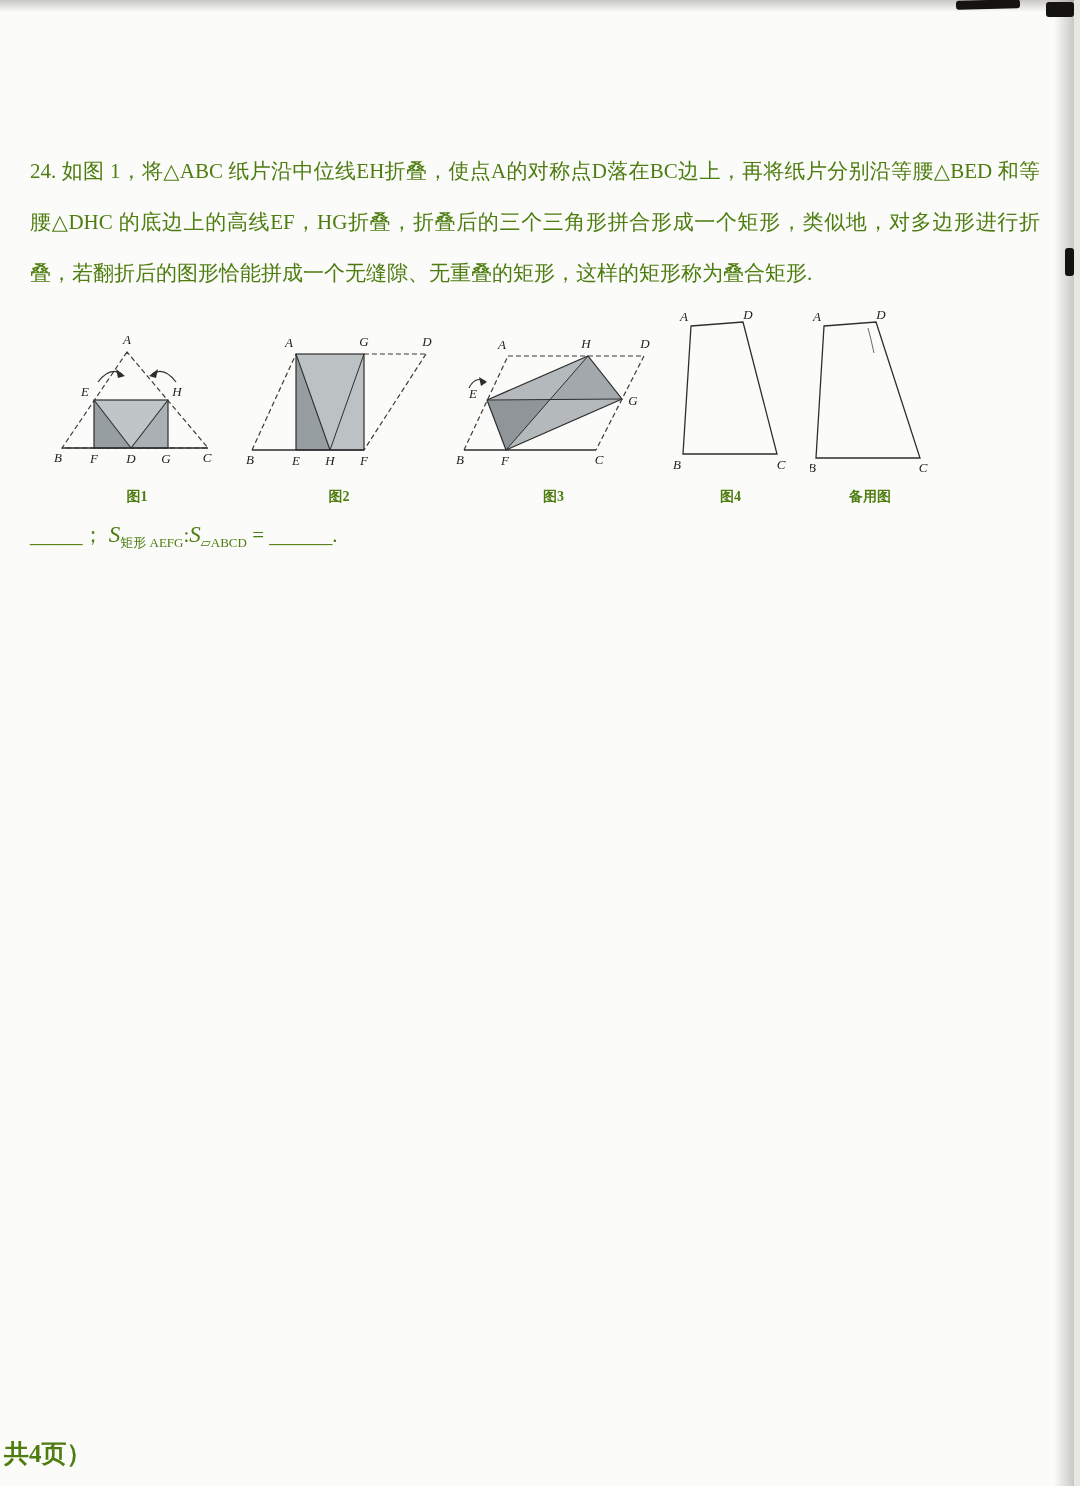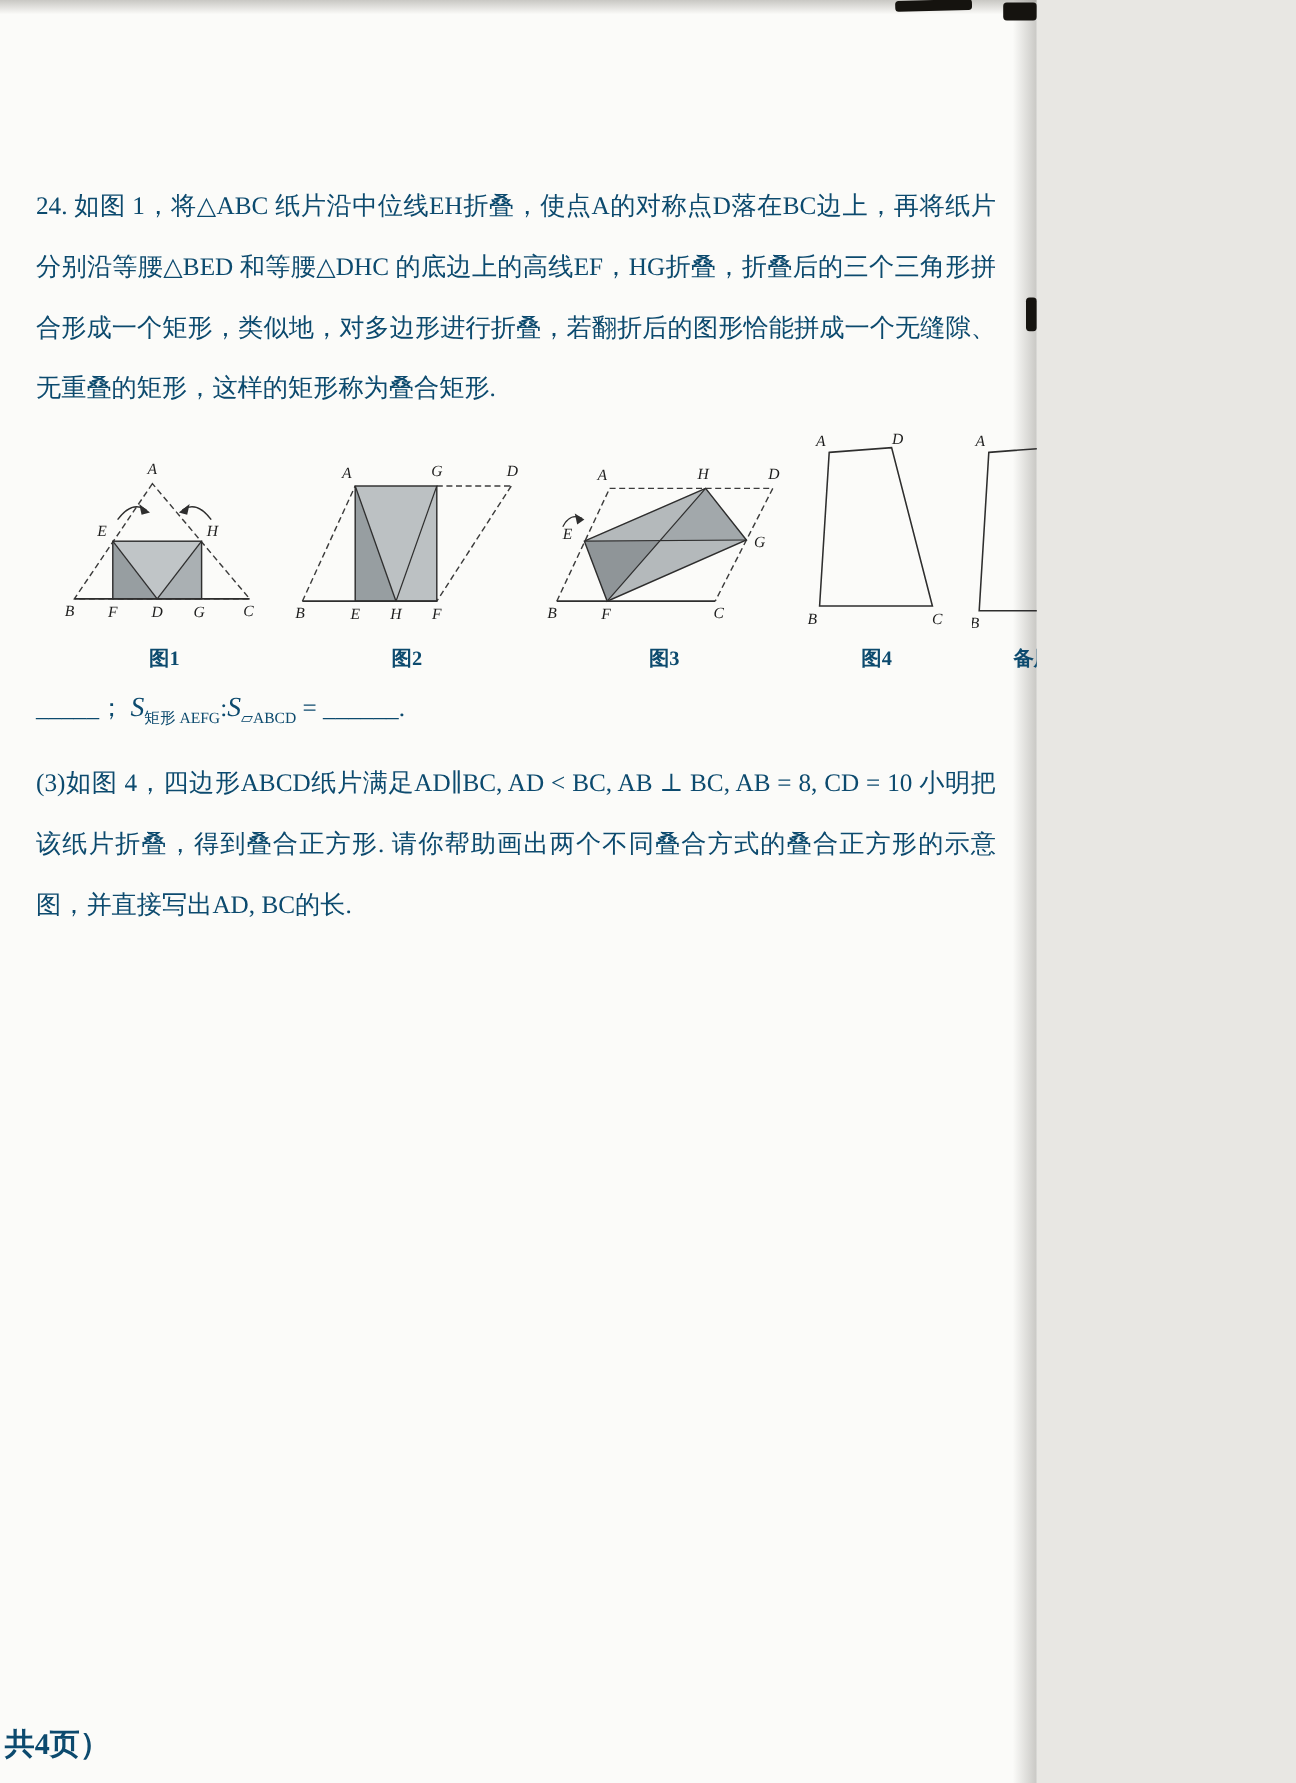--- a/index.html
+++ b/index.html
@@ -3,24 +3,24 @@
 <meta charset="utf-8">
 <style>
   * { margin:0; padding:0; box-sizing:border-box; }
   html,body { width:1080px; }
   body {
     background:#e8e7e3;
     font-family:"Liberation Serif","DejaVu Serif","DejaVu Sans",serif;
   }
   .page {
     position:relative;
-    width:864px; height:1486px;
+    width:1074px; height:1486px;
     background:#fbfbf9;
     overflow:hidden;
-    color:#0c4a6e;
+    color:#4d7c0f;
   }
   .scan-top {
     position:absolute; top:0; left:0; width:100%; height:12px;
     background:linear-gradient(to bottom, rgba(150,148,142,.50), rgba(150,148,142,0));
   }
   .scan-right {
     position:absolute; top:0; right:0; width:20px; height:100%;
     background:linear-gradient(to left, rgba(140,138,132,.45), rgba(140,138,132,0));
   }
   .mark { position:absolute; background:#15130f; border-radius:3px; }
@@ -33,21 +33,21 @@
     font-size:21px;
     line-height:2.42;
   }
   p.textline { text-align:justify; }
   .fig-row {
     display:flex; align-items:flex-end; gap:22px;
     margin:10px 0 2px 22px;
     line-height:1.2;
   }
   figure { text-align:center; }
-  figcaption { font-size:17px; font-weight:600; margin-top:2px; }
+  figcaption { font-size:14px; font-weight:600; margin-top:2px; }
   svg text {
     font-size:13px; font-style:italic;
     font-family:"Liberation Serif","DejaVu Serif",serif;
     fill:#1d1d1d;
   }
   .q { margin-top:10px; }
   .ratio-line { margin-top:0; }
   .svar { font-style:italic; font-size:23px; }
   sub { font-size:13px; }
   .footer {
@@ -171,19 +171,18 @@
 
     </div>
 
 
     <p class="ratio-line">
       <span>_____；</span>
       <span class="svar">S</span><sub>矩形 AEFG</sub><span>:</span><span class="svar">S</span><sub>▱ABCD</sub><span> = </span><span>______.</span>
     </p>
 
 
-    <p class="textline q">(3)如图 4，四边形ABCD纸片满足AD∥BC, AD &lt; BC, AB ⊥ BC, AB = 8, CD = 10 小明把该纸片折叠，得到叠合正方形. 请你帮助画出两个不同叠合方式的叠合正方形的示意图，并直接写出AD, BC的长.</p>
 
   </div>
 
   <div class="footer">共4页）</div>
 
 </div>
 
 </body></html>

